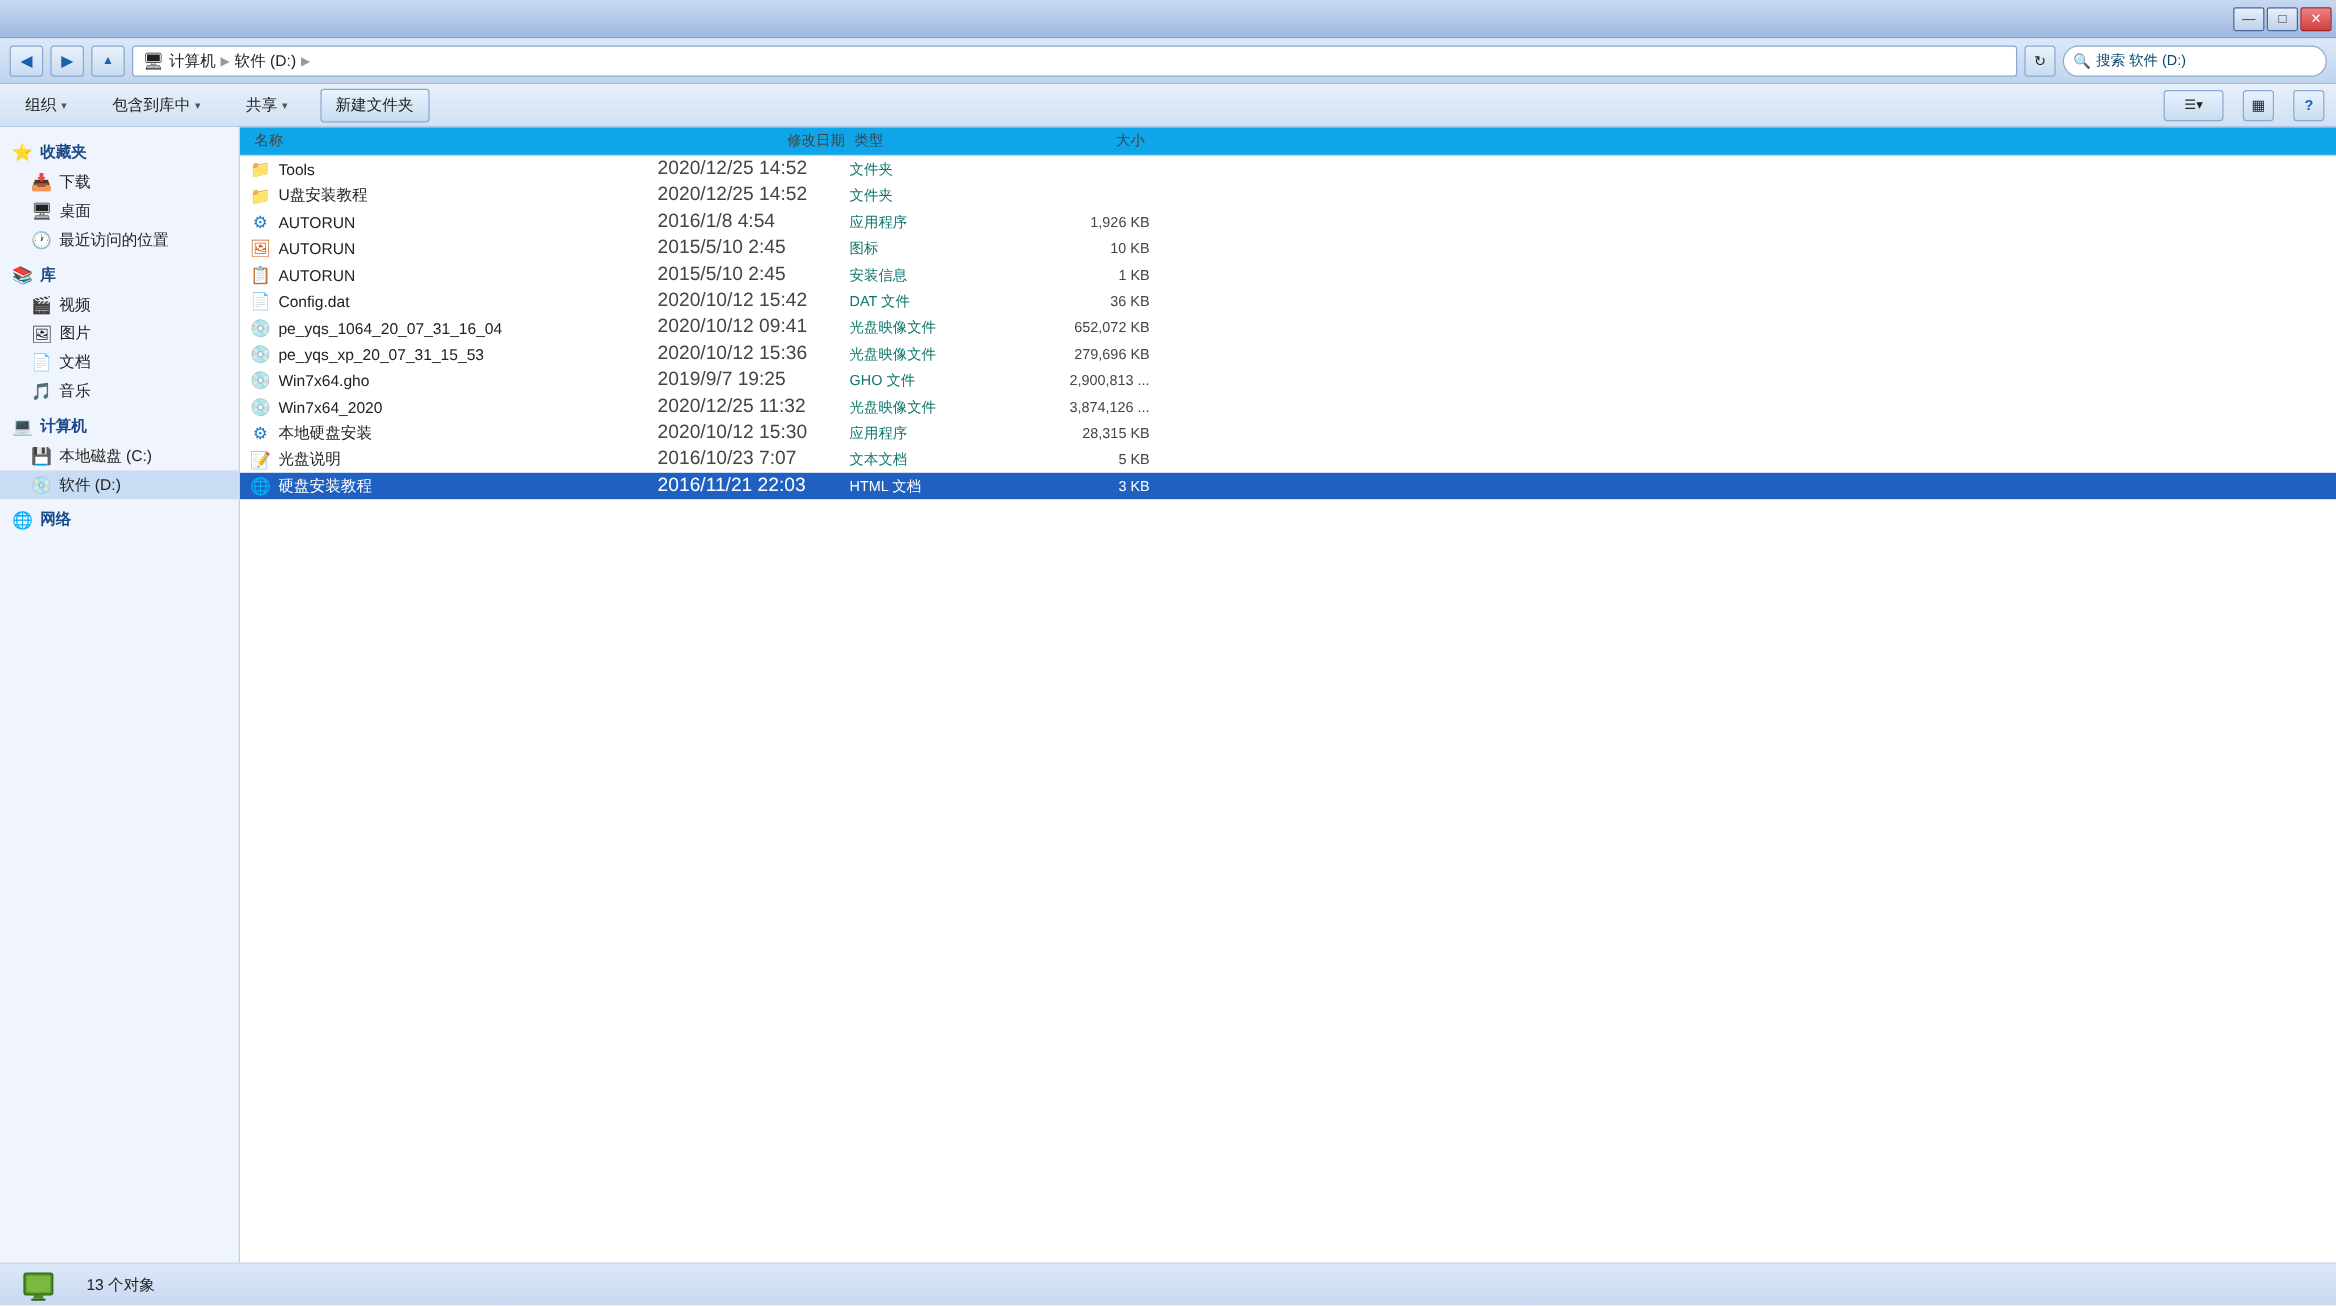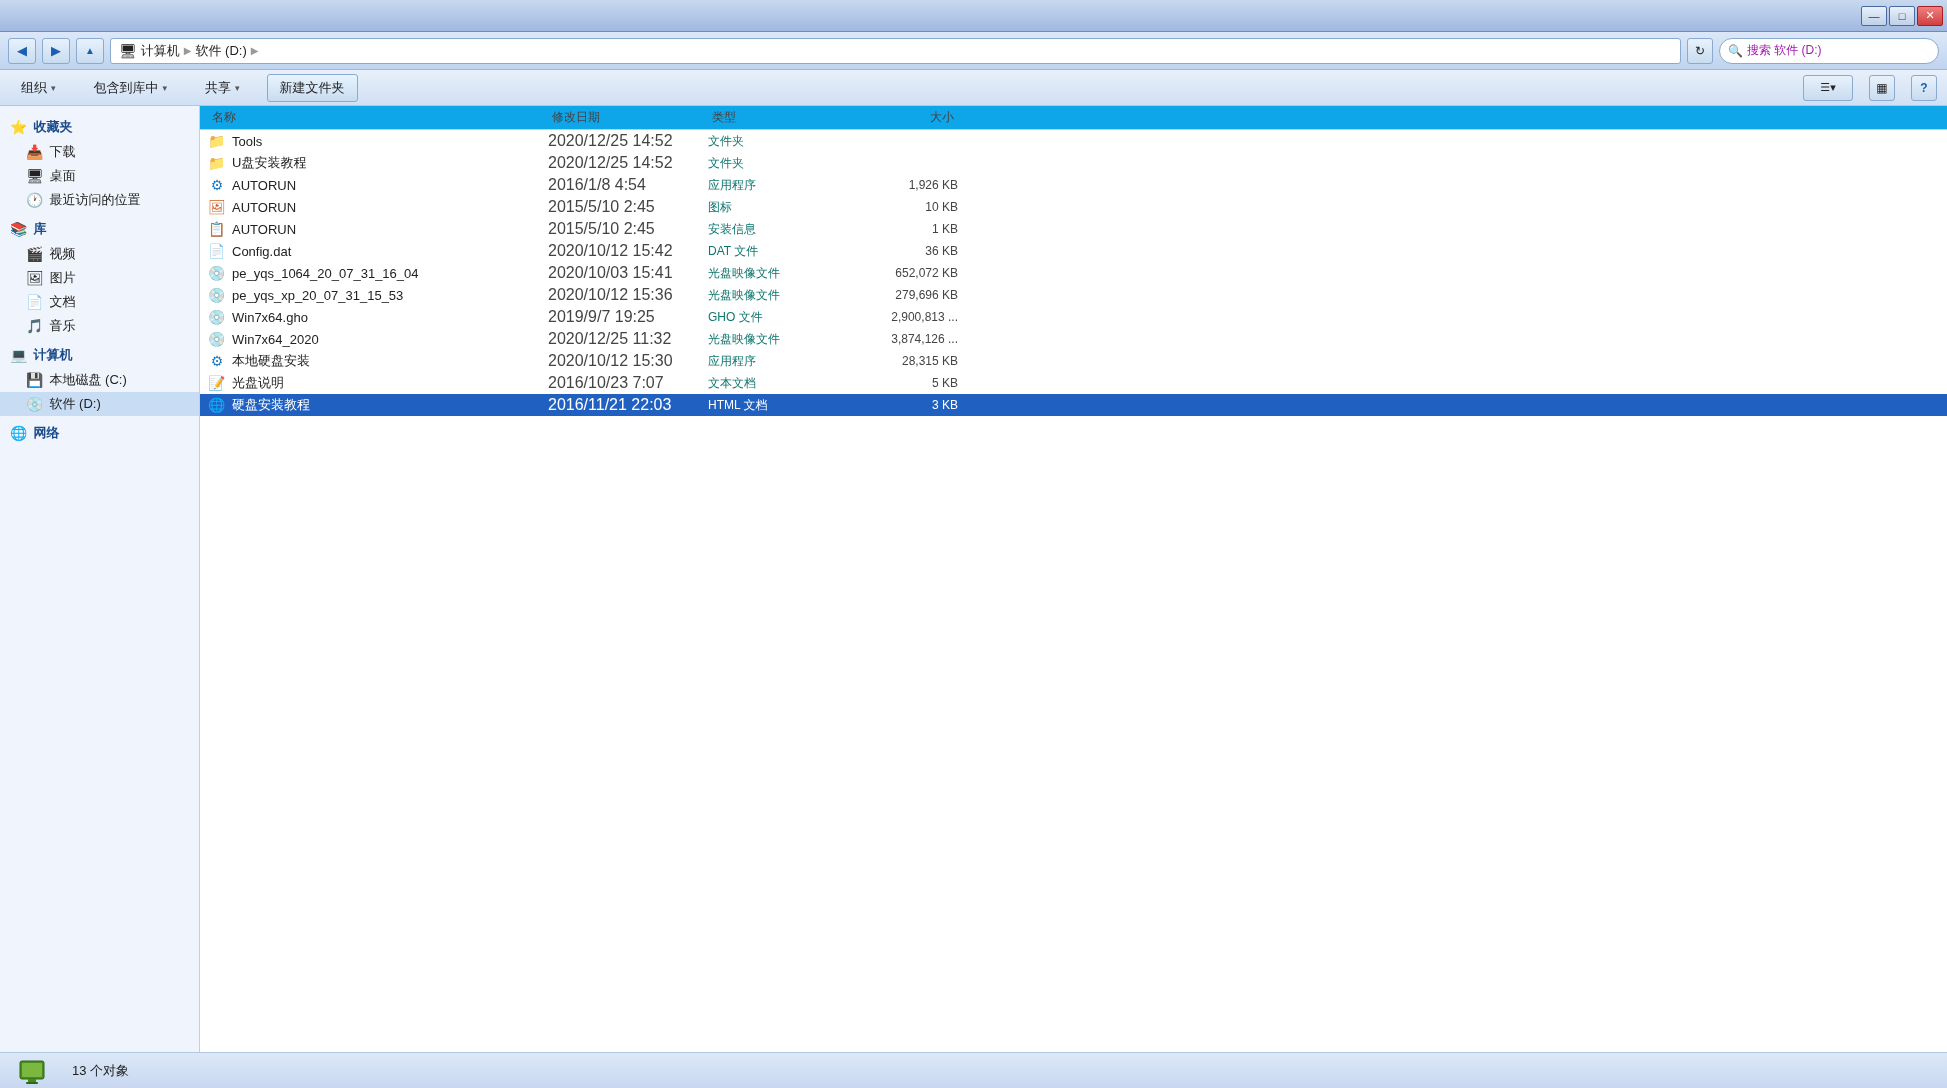--- a/index.html
+++ b/index.html
@@ -203,21 +203,21 @@
       display: flex;
       align-items: center;
       height: 24px;
       background: #0ea5e9;
       border-bottom: 1px solid #c0d0e8;
       padding: 0 8px;
       font-size: 12px;
       color: #444;
     }
     .col-name { width: 340px; cursor: pointer; padding: 0 4px; }
-    .col-date { width: 160px; cursor: pointer; padding: 0 4px; }
+    .col-date { width: 160px; cursor: pointer; padding: 0 4px; text-align: right; }
     .col-type { width: 120px; cursor: pointer; padding: 0 4px; }
     .col-size { width: 130px; cursor: pointer; padding: 0 4px; text-align: right; }
 
     
     .file-list {
       flex: 1;
       overflow-y: auto;
       background: white;
     }
     .file-row {
@@ -276,21 +276,21 @@
   <div class="breadcrumb-bar">
     <span style="font-size:14px;">🖥</span>
     <span>计算机</span>
     <span class="breadcrumb-sep">▶</span>
     <span>软件 (D:)</span>
     <span class="breadcrumb-sep">▶</span>
   </div>
   <div class="refresh-btn">↻</div>
   <div class="search-box">
     <span>🔍</span>
-    <span style="font-size:12px;color:#a21caf;">搜索 软件 (D:)</span>
+    <span style="font-size:12px;color:#0c4a6e;">搜索 软件 (D:)</span>
   </div>
 </div>
 
 <div class="toolbar">
   <button class="tool-btn">
     <span>组织</span>
     <span class="dropdown-arrow">▾</span>
   </button>
   <button class="tool-btn">
     <span>包含到库中</span>
@@ -431,21 +431,21 @@
         <div class="file-row">
     <div class="file-icon" style="color:#888">📄</div>
     <div class="file-name">Config.dat</div>
     <div class="file-date">2020/10/12 15:42</div>
     <div class="file-type">DAT 文件</div>
     <div class="file-size">36 KB</div>
   </div>
         <div class="file-row">
     <div class="file-icon" style="color:#4a90d4">💿</div>
     <div class="file-name">pe_yqs_1064_20_07_31_16_04</div>
-    <div class="file-date">2020/10/03 15:41</div>
+    <div class="file-date">2020/10/12 09:41</div>
     <div class="file-type">光盘映像文件</div>
     <div class="file-size">652,072 KB</div>
   </div>
         <div class="file-row">
     <div class="file-icon" style="color:#4a90d4">💿</div>
     <div class="file-name">pe_yqs_xp_20_07_31_15_53</div>
     <div class="file-date">2020/10/12 15:36</div>
     <div class="file-type">光盘映像文件</div>
     <div class="file-size">279,696 KB</div>
   </div>

